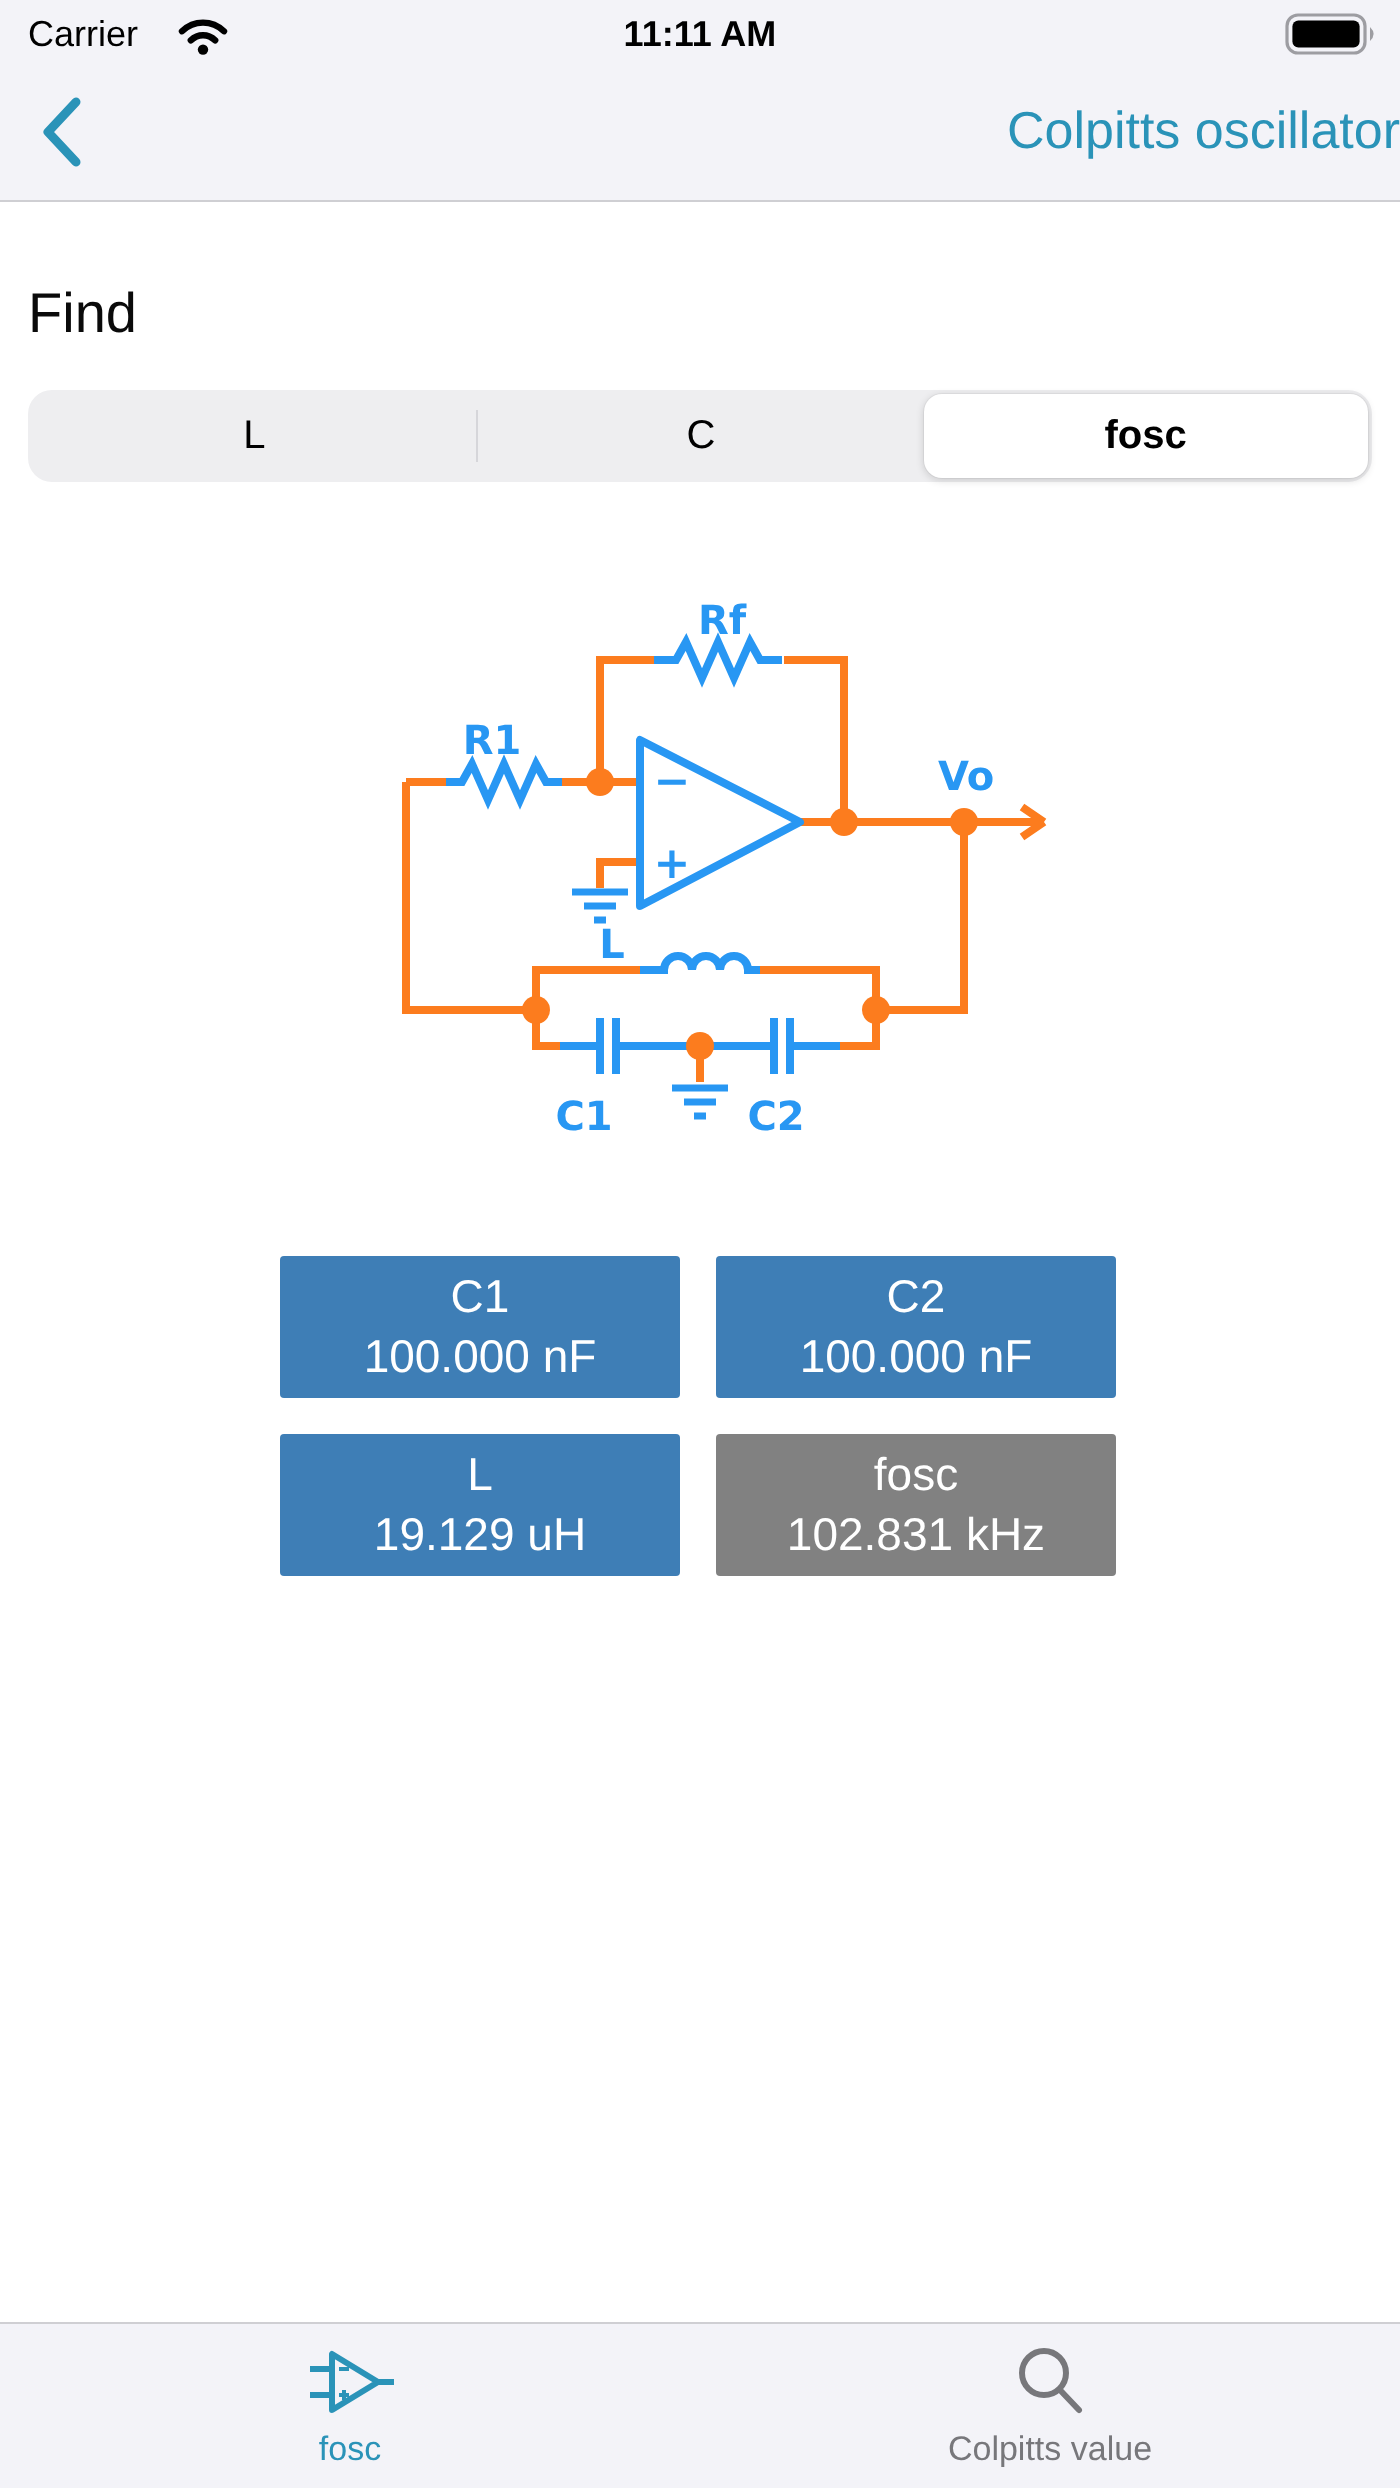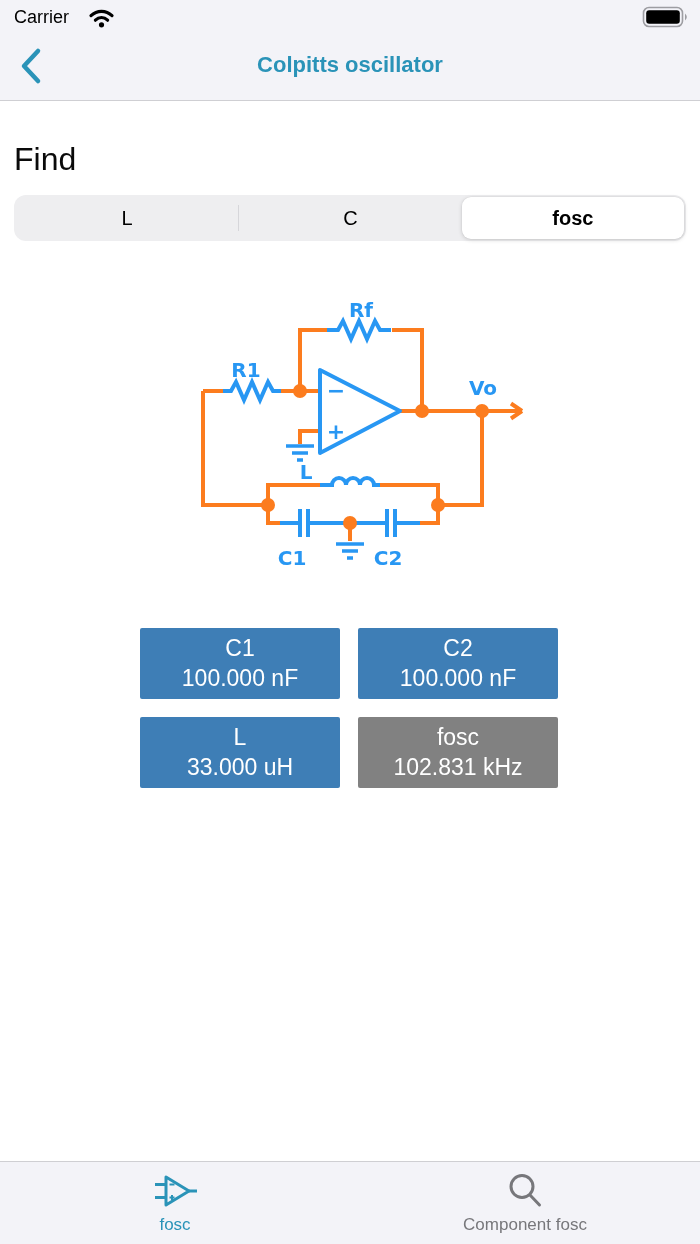--- a/index.html
+++ b/index.html
@@ -13,23 +13,23 @@
     position:absolute; top:0; left:0; width:700px; height:101px;
     background:#f3f3f8; border-bottom:1px solid #cfcfd3;
   }
   .status-row { position:relative; height:33px; }
   .carrier { position:absolute; left:14px; top:7px; font-size:18px; color:#000; }
   .wifi { position:absolute; left:88px; top:7px; }
   .time { position:absolute; left:0; right:0; top:7px; text-align:center; font-size:18px; font-weight:700; }
   .battery { position:absolute; right:10px; top:6px; }
   .nav-row { position:relative; height:67px; }
   .back-btn { position:absolute; left:16px; top:14px; width:30px; height:40px; background:none; border:none; cursor:pointer; }
-  .nav-title { text-align:center; line-height:64px; font-size:22px; font-weight:700; }
-  
-  .find-heading { position:absolute; left:14px; top:141px; font-size:32px; font-weight:400; color:#0a0a0a; }
+  .nav-title { text-align:right; line-height:64px; font-size:26px; font-weight:400; }
+  
+  .find-heading { position:absolute; left:14px; top:141px; font-size:28px; font-weight:400; color:#0a0a0a; }
   .segmented {
     position:absolute; left:14px; top:195px; width:672px; height:46px;
     background:#eeeef0; border-radius:12px; display:flex; padding:2px;
   }
   .segment {
     flex:1; display:flex; align-items:center; justify-content:center;
     font-size:20px; color:#000; background:transparent; border:none; border-radius:9px;
     font-family:"Liberation Sans", sans-serif; cursor:pointer; position:relative;
   }
   .segment.selected {
@@ -71,20 +71,21 @@
   <div class="header">
     <div class="status-row">
       <span class="carrier">Carrier</span>
       <span class="wifi">
         <svg width="27" height="22" viewBox="0 0 27 22">
           <path d="M3,8.6 C9,2.9 18,2.9 24,8.6" fill="none" stroke="#000" stroke-width="3.2" stroke-linecap="round"></path>
           <path d="M7.4,13.2 C11,9.8 16,9.8 19.6,13.2" fill="none" stroke="#000" stroke-width="3.2" stroke-linecap="round"></path>
           <circle cx="13.5" cy="17.8" r="2.6" fill="#000"></circle>
         </svg>
       </span>
+      <span class="time">11:11 AM</span>
       <span class="battery">
         <svg width="48" height="22" viewBox="0 0 48 22">
           <rect x="1.5" y="1.5" width="39" height="19" rx="5.5" fill="none" stroke="#9d9da2" stroke-width="1.6"></rect>
           <rect x="4.2" y="4.2" width="33.6" height="13.6" rx="3" fill="#000"></rect>
           <path d="M43,7.5 Q46.6,11 43,14.5 Z" fill="#9d9da2"></path>
         </svg>
       </span>
     </div>
     <div class="nav-row">
       <button class="back-btn" style="color: rgb(42, 147, 184);">
@@ -158,21 +159,21 @@
     <button class="val-btn" style="background: rgb(62, 126, 182);">
       <span class="v-name">C1</span>
       <span class="v-value">100.000 nF</span>
     </button>
     <button class="val-btn" style="background: rgb(62, 126, 182);">
       <span class="v-name">C2</span>
       <span class="v-value">100.000 nF</span>
     </button>
     <button class="val-btn" style="background: rgb(62, 126, 182);">
       <span class="v-name">L</span>
-      <span class="v-value">33.000 uH</span>
+      <span class="v-value">19.129 uH</span>
     </button>
     <button class="val-btn" style="background: rgb(129, 129, 129);">
       <span class="v-name">fosc</span>
       <span class="v-value">102.831 kHz</span>
     </button>
   </div>
 
   <div class="tabbar">
     <button class="tab" style="color: rgb(42, 147, 184);">
       <span class="ticon">
@@ -184,17 +185,17 @@
       </span>
       <span class="tab-label">fosc</span>
     </button>
     <button class="tab">
       <span class="ticon">
         <svg width="40" height="40" viewBox="0 0 40 40">
           <circle cx="17" cy="15.5" r="11" fill="none" stroke="currentColor" stroke-width="3"></circle>
           <path d="M25,24 L34.5,34" fill="none" stroke="currentColor" stroke-width="3" stroke-linecap="round"></path>
         </svg>
       </span>
-      <span class="tab-label">Component fosc</span>
+      <span class="tab-label">Colpitts value</span>
     </button>
   </div>
 
 </div>
 
 </body></html>

